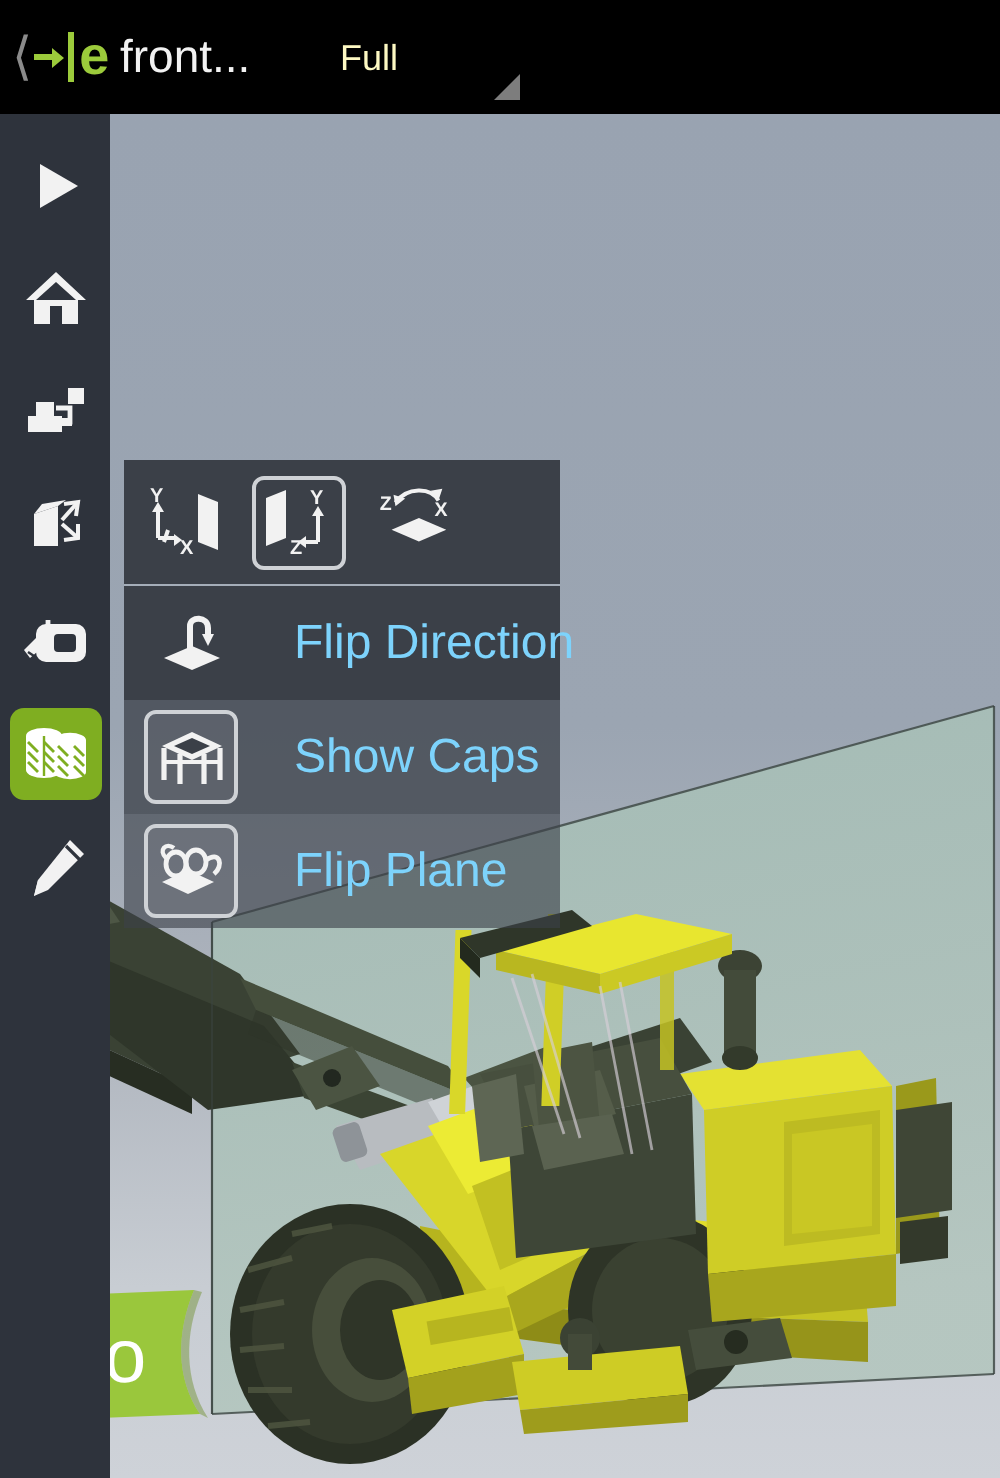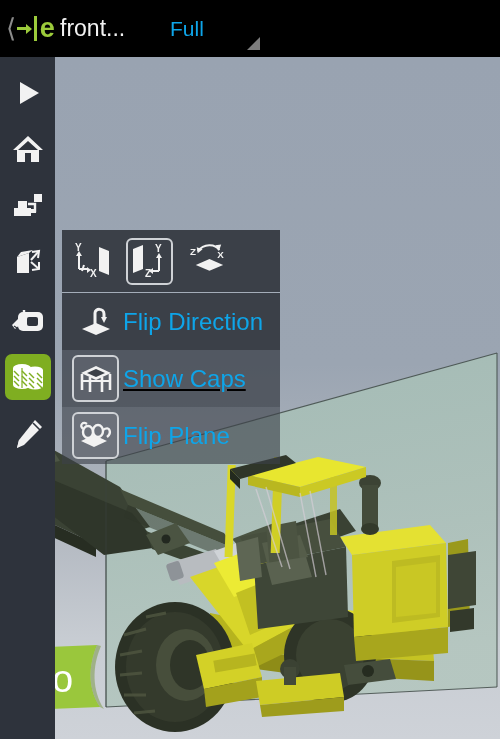--- a/index.html
+++ b/index.html
@@ -33,21 +33,21 @@
 
   .tb-title {
     position:absolute; left:60px; top:14px; color:#f2f2f2;
     font-size:23px; line-height:28px; letter-spacing:0px; white-space:nowrap;
   }
 
   .tb-mode {
     position:absolute; left:150px; top:0px; width:116px; height:57px;
   }
   .tb-mode-label {
-    position:absolute; left:20px; top:17px; color:#0ea5e9; font-size:21px; line-height:24px;
+    position:absolute; left:20px; top:17px; color:#fef9c3; font-size:18px; line-height:24px;
   }
   .corner-tri {
     position:absolute; width:0; height:0;
     border-style:solid; border-width:0 0 13px 13px;
     border-color:transparent transparent #7d7d7d transparent;
   }
   .tb-mode .corner-tri { right:6px; bottom:7px; }
 
   .tb-icons { position:absolute; right:0; top:0; height:57px; }
 
@@ -86,29 +86,29 @@
     width:47px; height:47px; border-radius:6px;
     display:flex; align-items:center; justify-content:center;
     border:2px solid transparent;
   }
   .axis-btn.sel { border-color:#cfd2d6; }
 
   .menu-item {
     height:57px; display:flex; align-items:center; padding-left:10px;
     background:#3b4048;
   }
-  .menu-item.semi { background:rgba(59,64,72,0.76);text-decoration:underline; }
+  .menu-item.semi { background:rgba(59,64,72,0.76); }
   .menu-item.semi2 { background:rgba(59,64,72,0.62); }
   .mi-icon {
     width:47px; height:47px; border-radius:6px; flex:0 0 47px;
     display:flex; align-items:center; justify-content:center;
   }
   .mi-icon.framed { border:2px solid #cfd2d6; background:rgba(255,255,255,0.06); }
   .mi-label {
-    margin-left:4px; color:#0ea5e9; font-size:24px; line-height:28px; white-space:nowrap;
+    margin-left:28px; color:#7dd3fc; font-size:24px; line-height:28px; white-space:nowrap;
   }
   .menu-div { height:1px; background:rgba(255,255,255,0.10); }
 
   
   .pro {
     position:absolute; left:0; top:645px; width:118px; height:68px; z-index:25;
   }
   .pro-text {
     position:absolute; left:14px; top:13px; color:#ffffff;
     font-size:38px; line-height:42px; font-weight:400;

